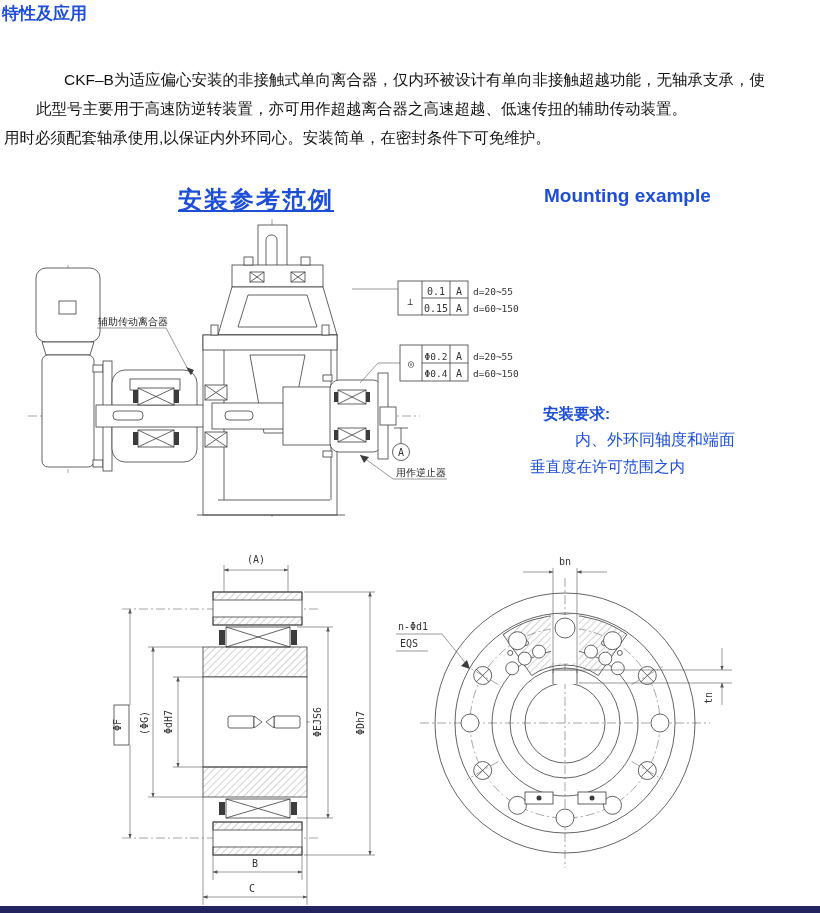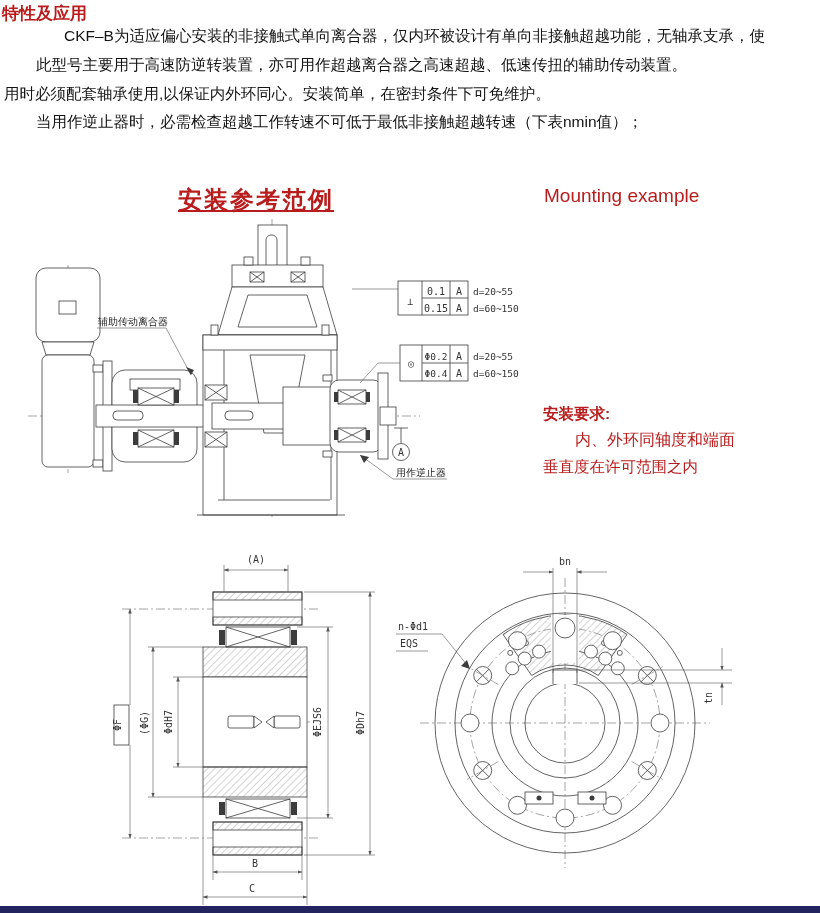--- a/index.html
+++ b/index.html
@@ -1,27 +1,27 @@
 <!DOCTYPE html>
 <html><head>
 <meta charset="utf-8">
 <style>
   html,body{margin:0;padding:0;background:#fff;}
   #page{position:relative;width:820px;height:913px;background:#ffffff;overflow:hidden;
         font-family:"Liberation Sans","DejaVu Sans",sans-serif;}
-  .navy{color:#b91c1c;}
+  .navy{color:#1d4ed8;}
   #doc-title{position:absolute;left:2px;top:2px;font-size:17px;font-weight:bold;}
   #intro{position:absolute;left:2px;top:22px;width:816px;font-size:15.5px;color:#141414;}
   #intro .ln{height:28.8px;line-height:28.8px;white-space:nowrap;}
-  .ind0{padding-left:62px;} .ind1{padding-left:2px;} .ind2{padding-left:34px;}
+  .ind0{padding-left:62px;margin-top:44px;} .ind1{padding-left:2px;} .ind2{padding-left:34px;}
   #h-zh{position:absolute;left:178px;top:184px;font-size:24px;font-weight:bold;letter-spacing:2px;text-decoration:underline;}
-  #h-en{position:absolute;left:544px;top:185px;font-size:19px;font-weight:normal;}
+  #h-en{position:absolute;left:544px;top:185px;font-size:19px;font-weight:bold;}
   #req-title{position:absolute;left:543px;top:404px;font-size:15.5px;font-weight:bold;}
   #req-l1{position:absolute;left:575px;top:430px;font-size:16px;}
-  #req-l2{position:absolute;left:543px;top:457px;font-size:15.5px;}
+  #req-l2{position:absolute;left:530px;top:457px;font-size:15.5px;}
   svg{position:absolute;left:0;}
   #svgA{top:215px;} #svgB{top:523px;}
   #footer-bar{position:absolute;left:0;bottom:0;width:820px;height:7px;background:#23235f;}
   
   .s{stroke:#3c3c3c;stroke-width:0.8;fill:none;}
   .sw{stroke:#3c3c3c;stroke-width:0.8;fill:#fff;}
   .sd{fill:#3c3c3c;stroke:none;}
   .cl{stroke:#6a6a6a;stroke-width:0.6;stroke-dasharray:9 3 2 3;fill:none;}
   .dim{stroke:#555;stroke-width:0.6;fill:none;}
   .hat{fill:url(#h1);stroke:#3c3c3c;stroke-width:0.8;}
@@ -33,21 +33,20 @@
 <body>
 
 <div id="page">
 
   <div id="doc-title" class="navy">特性及应用</div>
 
   <div id="intro">
     <div class="ln ind0">CKF–B为适应偏心安装的非接触式单向离合器，仅内环被设计有单向非接触超越功能，无轴承支承，使</div>
     <div class="ln ind2">此型号主要用于高速防逆转装置，亦可用作超越离合器之高速超越、低速传扭的辅助传动装置。</div>
     <div class="ln ind1">用时必须配套轴承使用,以保证内外环同心。安装简单，在密封条件下可免维护。</div>
-    <div class="ln ind2">当用作逆止器时，必需检查超越工作转速不可低于最低非接触超越转速（下表nmin值）；</div>
   </div>
 
   <div id="h-zh" class="navy">安装参考范例</div>
   <div id="h-en" class="navy">Mounting example</div>
 
   <svg id="svgA" width="820" height="310" viewBox="0 0 820 310">
     <defs>
       <pattern id="h1" width="5" height="5" patternUnits="userSpaceOnUse" patternTransform="rotate(45)">
         <line x1="0" y1="0" x2="0" y2="5" stroke="#6a6a6a" stroke-width="0.6"></line>
       </pattern>

